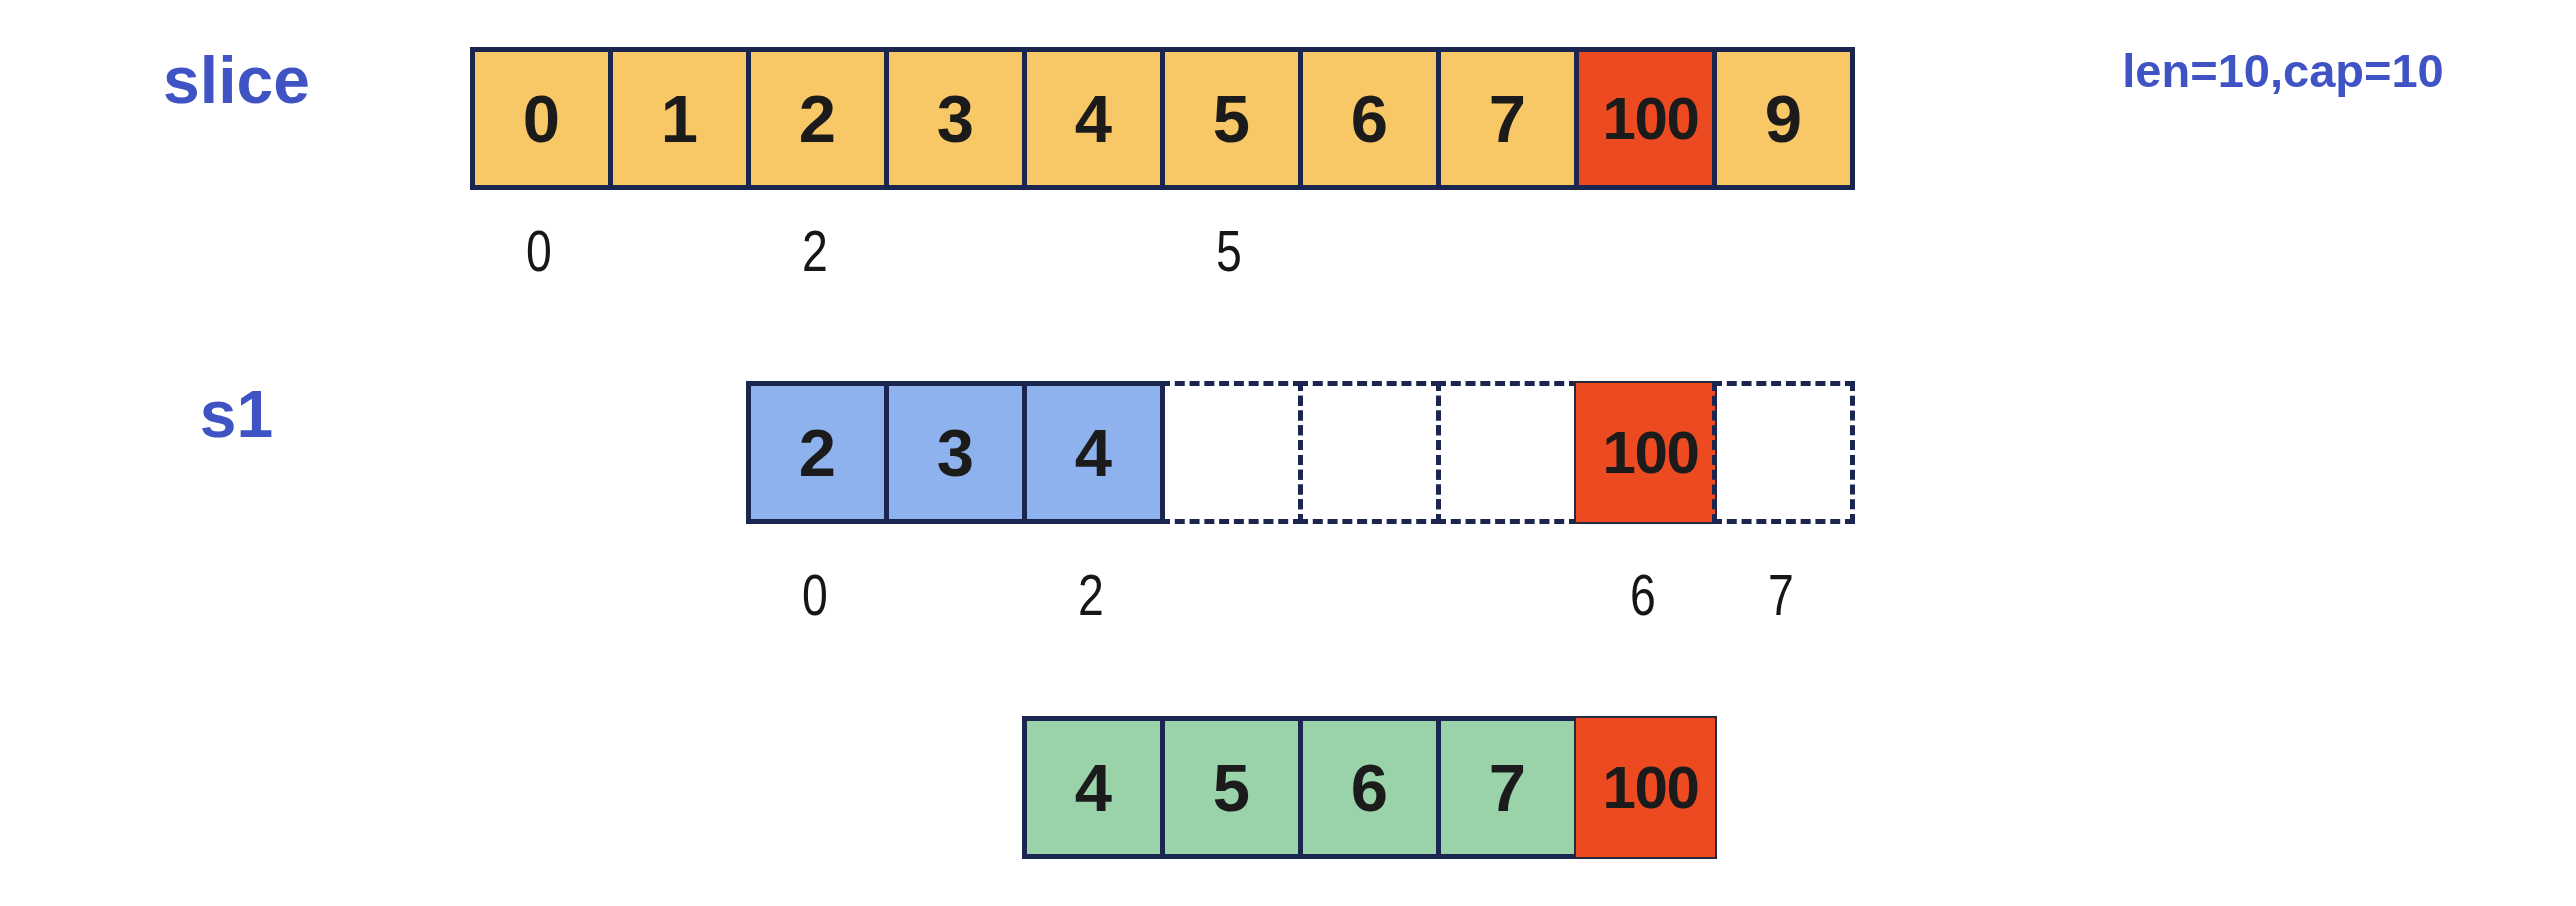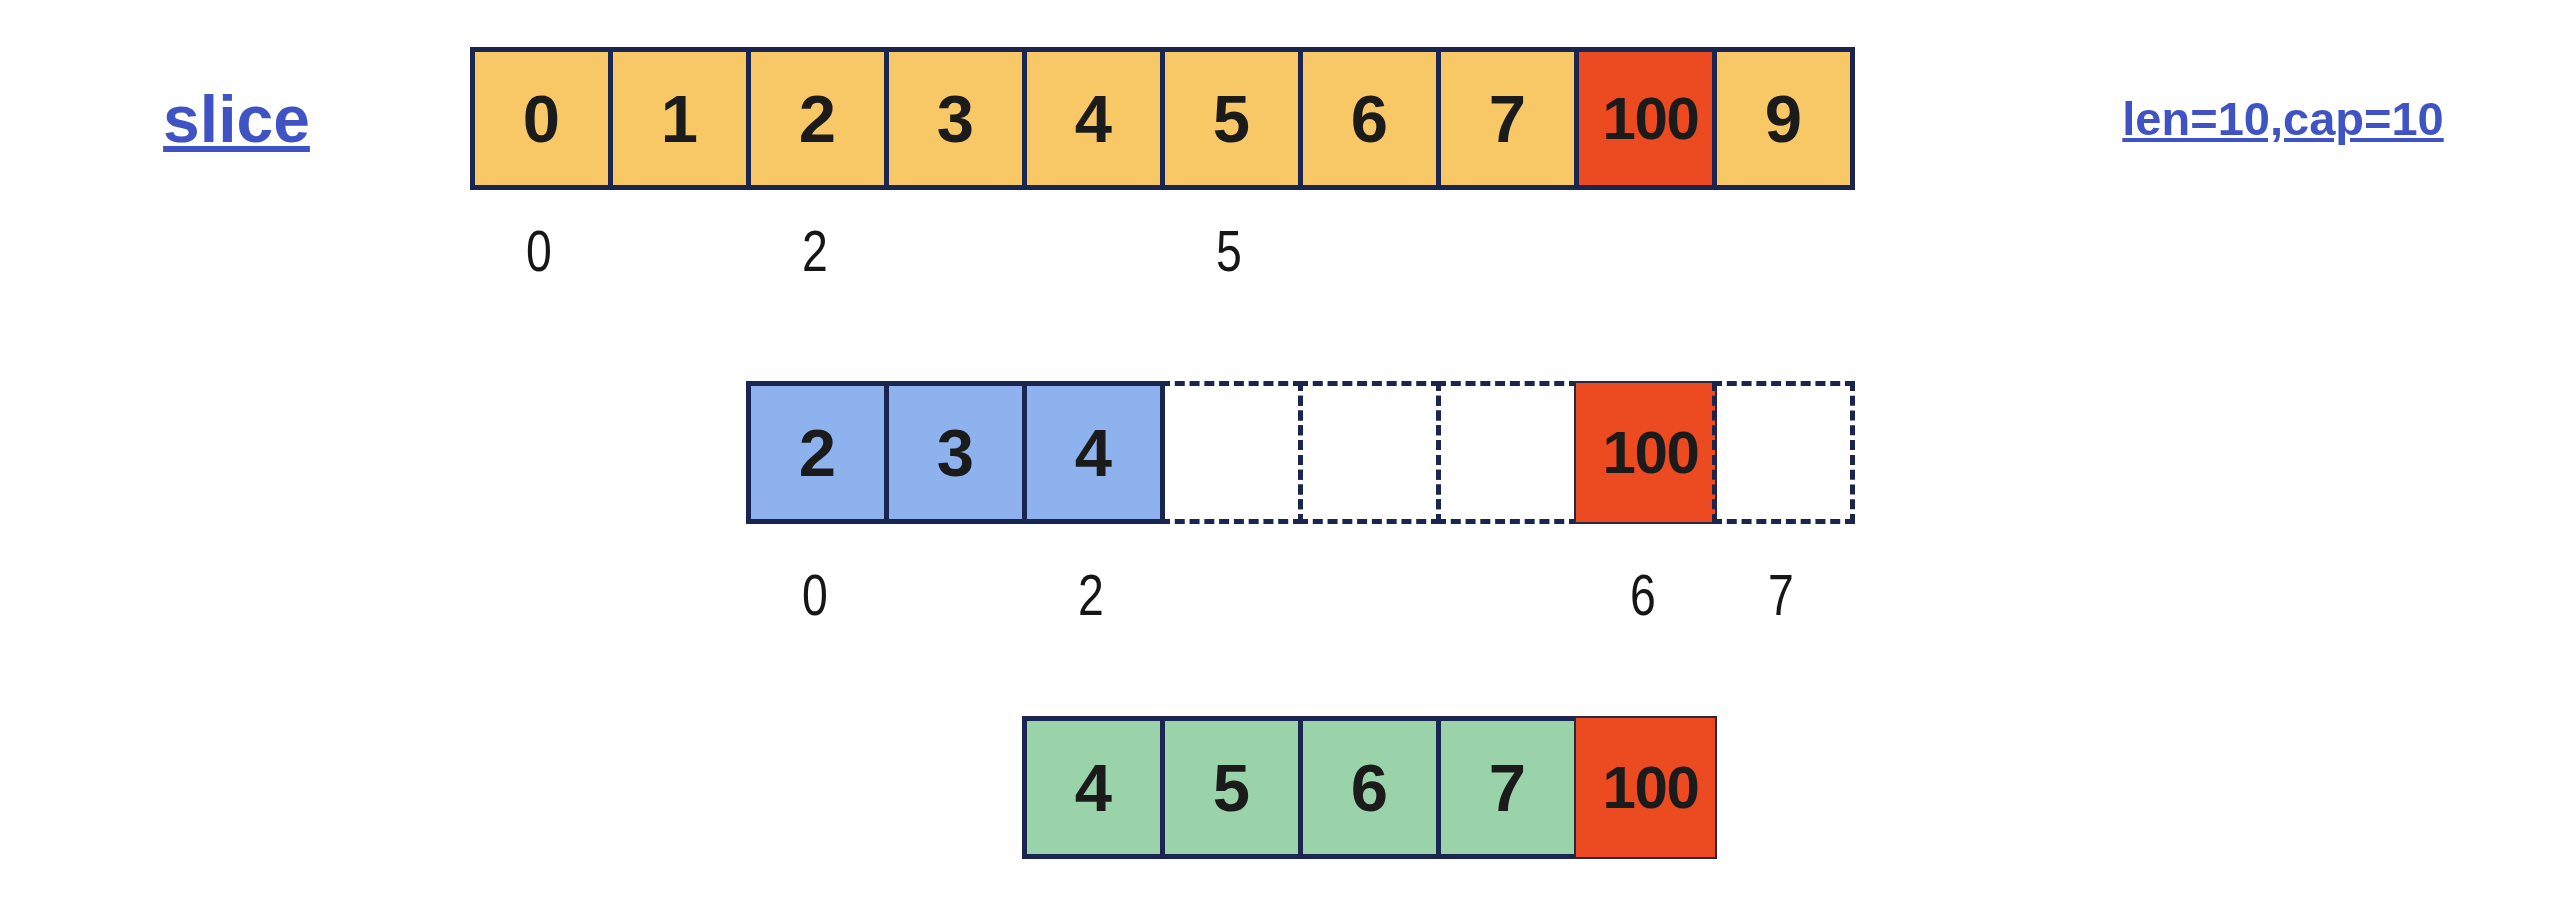--- a/index.html
+++ b/index.html
@@ -36,26 +36,25 @@
     font-weight:400;
     color:#161616;
     line-height:1;
     white-space:nowrap;
   }
   .idx span{display:inline-block;transform:scaleX(0.8);}
   
   .row-label,.meta{
     position:absolute;
     height:143px;
-    display:flex;align-items:center;justify-content:center;
+    display:flex;justify-content:center;
     font-weight:bold;
     color:var(--label);
     line-height:1;
     white-space:nowrap;
-    text-decoration:underline;
   }
   .row-label{left:142px;width:189px;font-size:66px;}
   .meta{left:2045px;width:476px;font-size:47px;}
   
   .watermark{
     position:absolute;
     left:2425px;top:831px;
     font-size:68px;
     font-weight:bold;
     letter-spacing:3.8px;
@@ -102,20 +101,23 @@
   <div class="cell orange" style="left: 1712px; top: 47px;">
       <span>9</span>
     </div>
   <div class="idx" style="left: 539px; top: 222px;"><span>0</span></div>
   <div class="idx" style="left: 815px; top: 222px;"><span>2</span></div>
   <div class="idx" style="left: 1229px; top: 222px;"><span>5</span></div>
   <div class="meta" style="top: 47px;">
     <span>len=10,cap=10</span>
   </div>
 
+  <div class="row-label" style="top: 381px;">
+    <span>s1</span>
+  </div>
   <div class="cell blue" style="left: 746px; top: 381px;">
       <span>2</span>
     </div>
   <div class="cell blue" style="left: 884px; top: 381px;">
       <span>3</span>
     </div>
   <div class="cell blue" style="left: 1022px; top: 381px;">
       <span>4</span>
     </div>
   <div class="cell dashed" style="left: 1160px; top: 381px;"></div>

